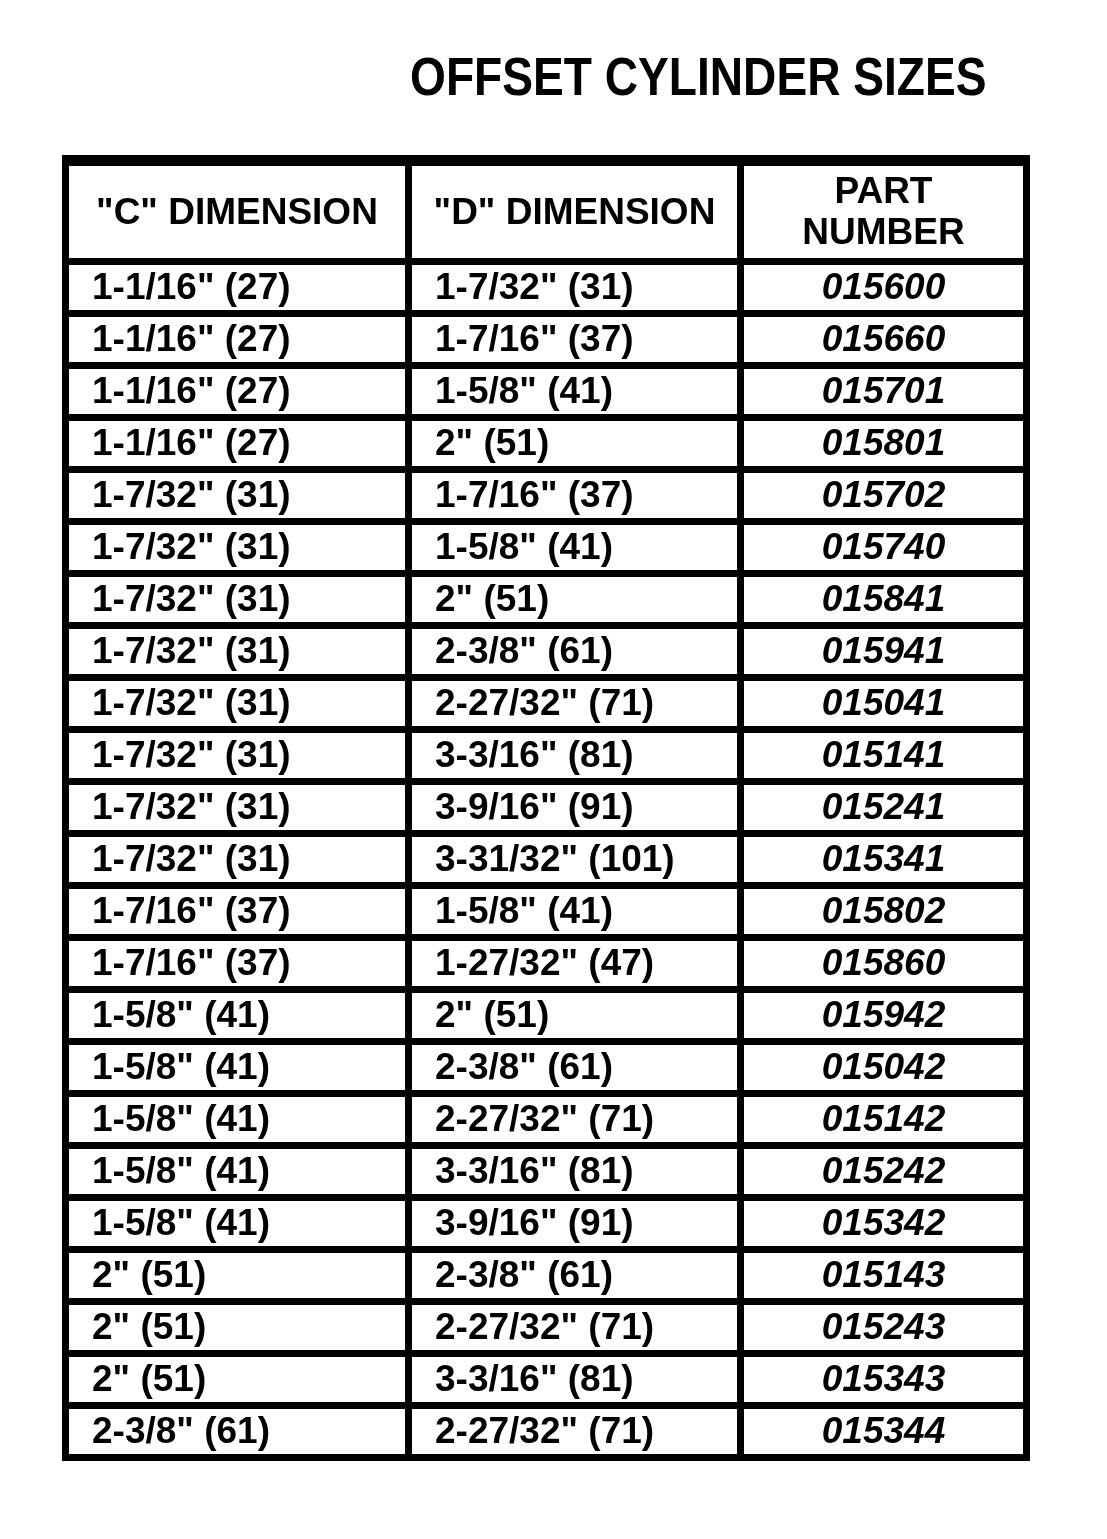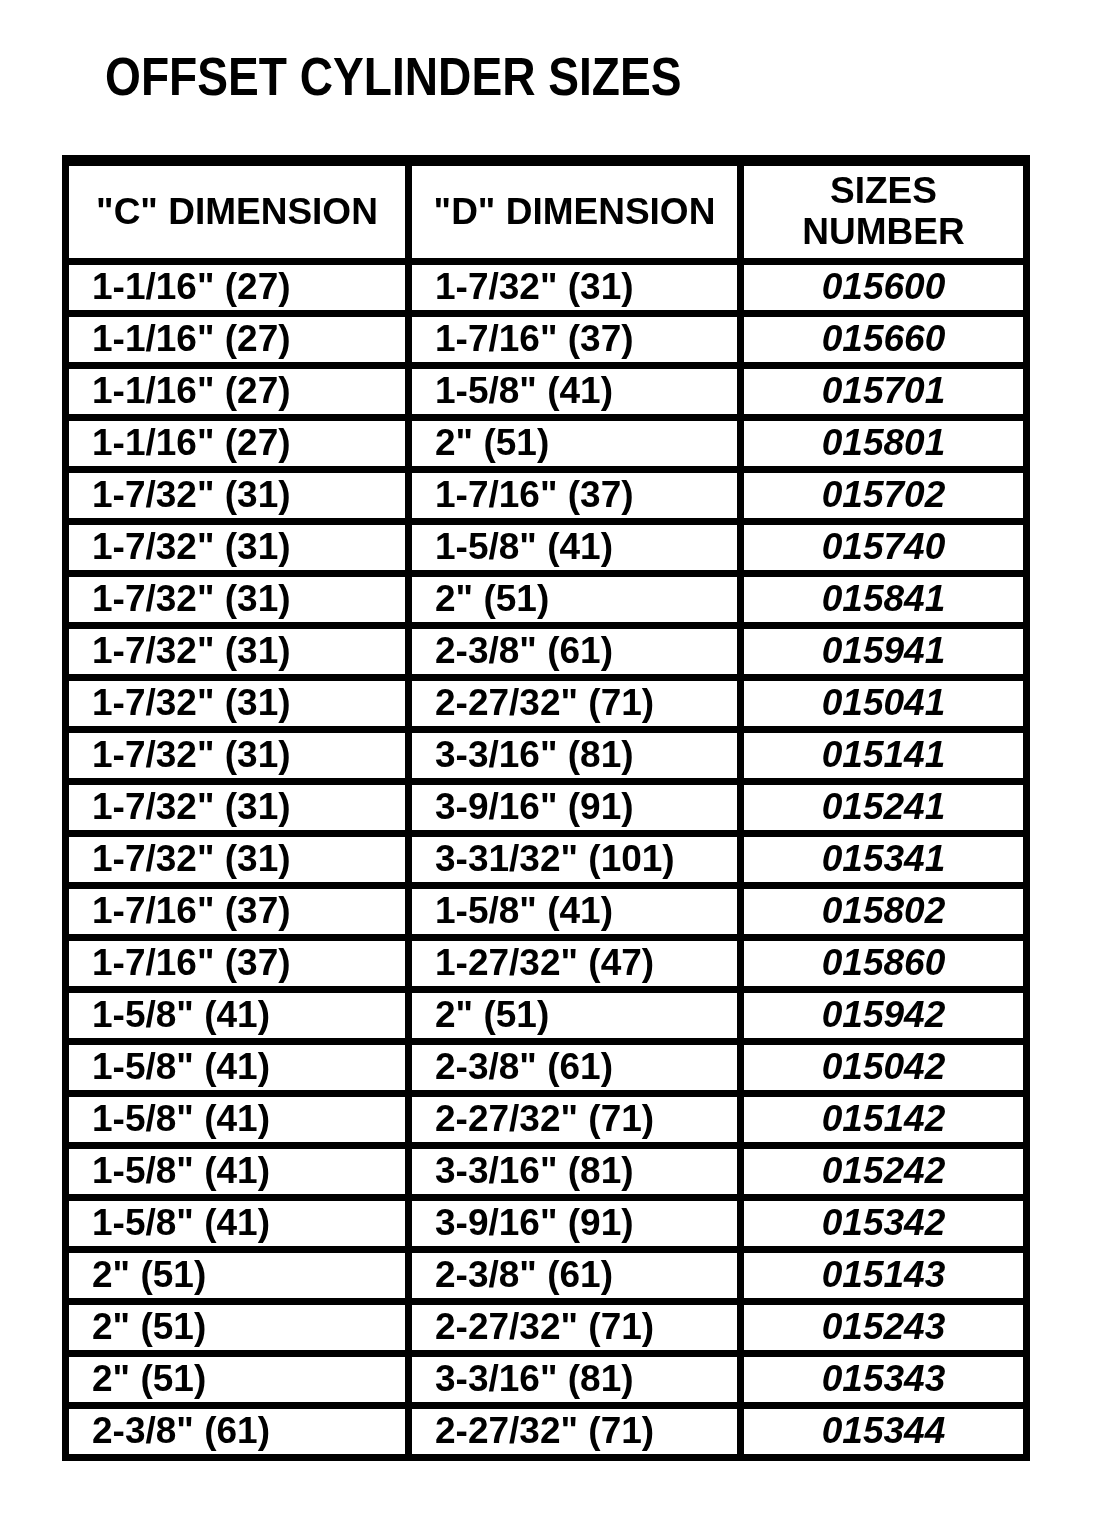--- a/index.html
+++ b/index.html
@@ -7,21 +7,21 @@
     padding: 0;
     width: 1107px;
     height: 1539px;
     background: #ffffff;
     font-family: "Liberation Sans", sans-serif;
     color: #000000;
   }
   .title-wrap {
     width: 968px;
     margin: 50px 0 0 62px;
-    text-align: left;
+    text-align: right;
   }
   .title {
     display: inline-block;
     margin: 0;
     font-size: 53px;
     line-height: 1;
     font-weight: bold;
     transform: scaleX(0.87);
     transform-origin: 50% 50%;
     white-space: nowrap;
@@ -70,20 +70,20 @@
 
   <div class="title-wrap">
     <h1 class="title">OFFSET CYLINDER SIZES</h1>
   </div>
 
   <div class="size-table">
 
     <div class="trow">
       <div class="cell head">"C" DIMENSION</div>
       <div class="cell head">"D" DIMENSION</div>
-      <div class="cell head">SIZES
+      <div class="cell head">PART
 NUMBER</div>
     </div>
 
     <div class="trow-group" style="display: contents;" id="table-body"><div class="trow"><div class="cell dim">1-1/16" (27)</div><div class="cell dim">1-7/32" (31)</div><div class="cell part">015600</div></div><div class="trow"><div class="cell dim">1-1/16" (27)</div><div class="cell dim">1-7/16" (37)</div><div class="cell part">015660</div></div><div class="trow"><div class="cell dim">1-1/16" (27)</div><div class="cell dim">1-5/8" (41)</div><div class="cell part">015701</div></div><div class="trow"><div class="cell dim">1-1/16" (27)</div><div class="cell dim">2" (51)</div><div class="cell part">015801</div></div><div class="trow"><div class="cell dim">1-7/32" (31)</div><div class="cell dim">1-7/16" (37)</div><div class="cell part">015702</div></div><div class="trow"><div class="cell dim">1-7/32" (31)</div><div class="cell dim">1-5/8" (41)</div><div class="cell part">015740</div></div><div class="trow"><div class="cell dim">1-7/32" (31)</div><div class="cell dim">2" (51)</div><div class="cell part">015841</div></div><div class="trow"><div class="cell dim">1-7/32" (31)</div><div class="cell dim">2-3/8" (61)</div><div class="cell part">015941</div></div><div class="trow"><div class="cell dim">1-7/32" (31)</div><div class="cell dim">2-27/32" (71)</div><div class="cell part">015041</div></div><div class="trow"><div class="cell dim">1-7/32" (31)</div><div class="cell dim">3-3/16" (81)</div><div class="cell part">015141</div></div><div class="trow"><div class="cell dim">1-7/32" (31)</div><div class="cell dim">3-9/16" (91)</div><div class="cell part">015241</div></div><div class="trow"><div class="cell dim">1-7/32" (31)</div><div class="cell dim">3-31/32" (101)</div><div class="cell part">015341</div></div><div class="trow"><div class="cell dim">1-7/16" (37)</div><div class="cell dim">1-5/8" (41)</div><div class="cell part">015802</div></div><div class="trow"><div class="cell dim">1-7/16" (37)</div><div class="cell dim">1-27/32" (47)</div><div class="cell part">015860</div></div><div class="trow"><div class="cell dim">1-5/8" (41)</div><div class="cell dim">2" (51)</div><div class="cell part">015942</div></div><div class="trow"><div class="cell dim">1-5/8" (41)</div><div class="cell dim">2-3/8" (61)</div><div class="cell part">015042</div></div><div class="trow"><div class="cell dim">1-5/8" (41)</div><div class="cell dim">2-27/32" (71)</div><div class="cell part">015142</div></div><div class="trow"><div class="cell dim">1-5/8" (41)</div><div class="cell dim">3-3/16" (81)</div><div class="cell part">015242</div></div><div class="trow"><div class="cell dim">1-5/8" (41)</div><div class="cell dim">3-9/16" (91)</div><div class="cell part">015342</div></div><div class="trow"><div class="cell dim">2" (51)</div><div class="cell dim">2-3/8" (61)</div><div class="cell part">015143</div></div><div class="trow"><div class="cell dim">2" (51)</div><div class="cell dim">2-27/32" (71)</div><div class="cell part">015243</div></div><div class="trow"><div class="cell dim">2" (51)</div><div class="cell dim">3-3/16" (81)</div><div class="cell part">015343</div></div><div class="trow"><div class="cell dim">2-3/8" (61)</div><div class="cell dim">2-27/32" (71)</div><div class="cell part">015344</div></div></div>
 
   </div>
 </div>
 
 </body></html>

